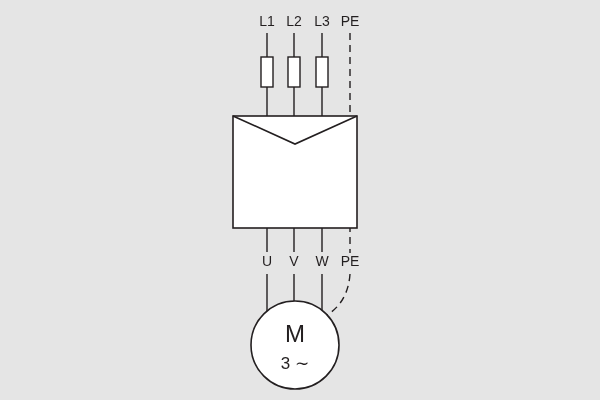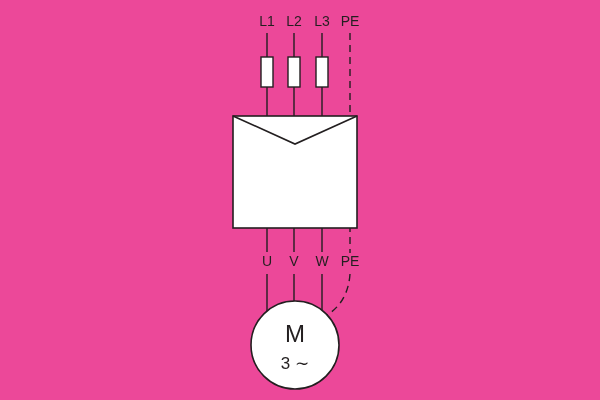--- a/index.html
+++ b/index.html
@@ -5,21 +5,21 @@
   html, body {
     margin: 0;
     padding: 0;
     background: #ffffff;
     font-family: "Liberation Sans", sans-serif;
   }
   .stage {
     position: relative;
     width: 600px;
     height: 400px;
-    background: #ec4899;
+    background: #e5e5e5;
     overflow: hidden;
   }
   svg text {
     fill: #231f20;
     font-family: "Liberation Sans", sans-serif;
   }
   .lbl  { font-size: 14px; }
   .motor-m { font-size: 24px; }
   .motor-ph { font-size: 17px; }
 </style>

